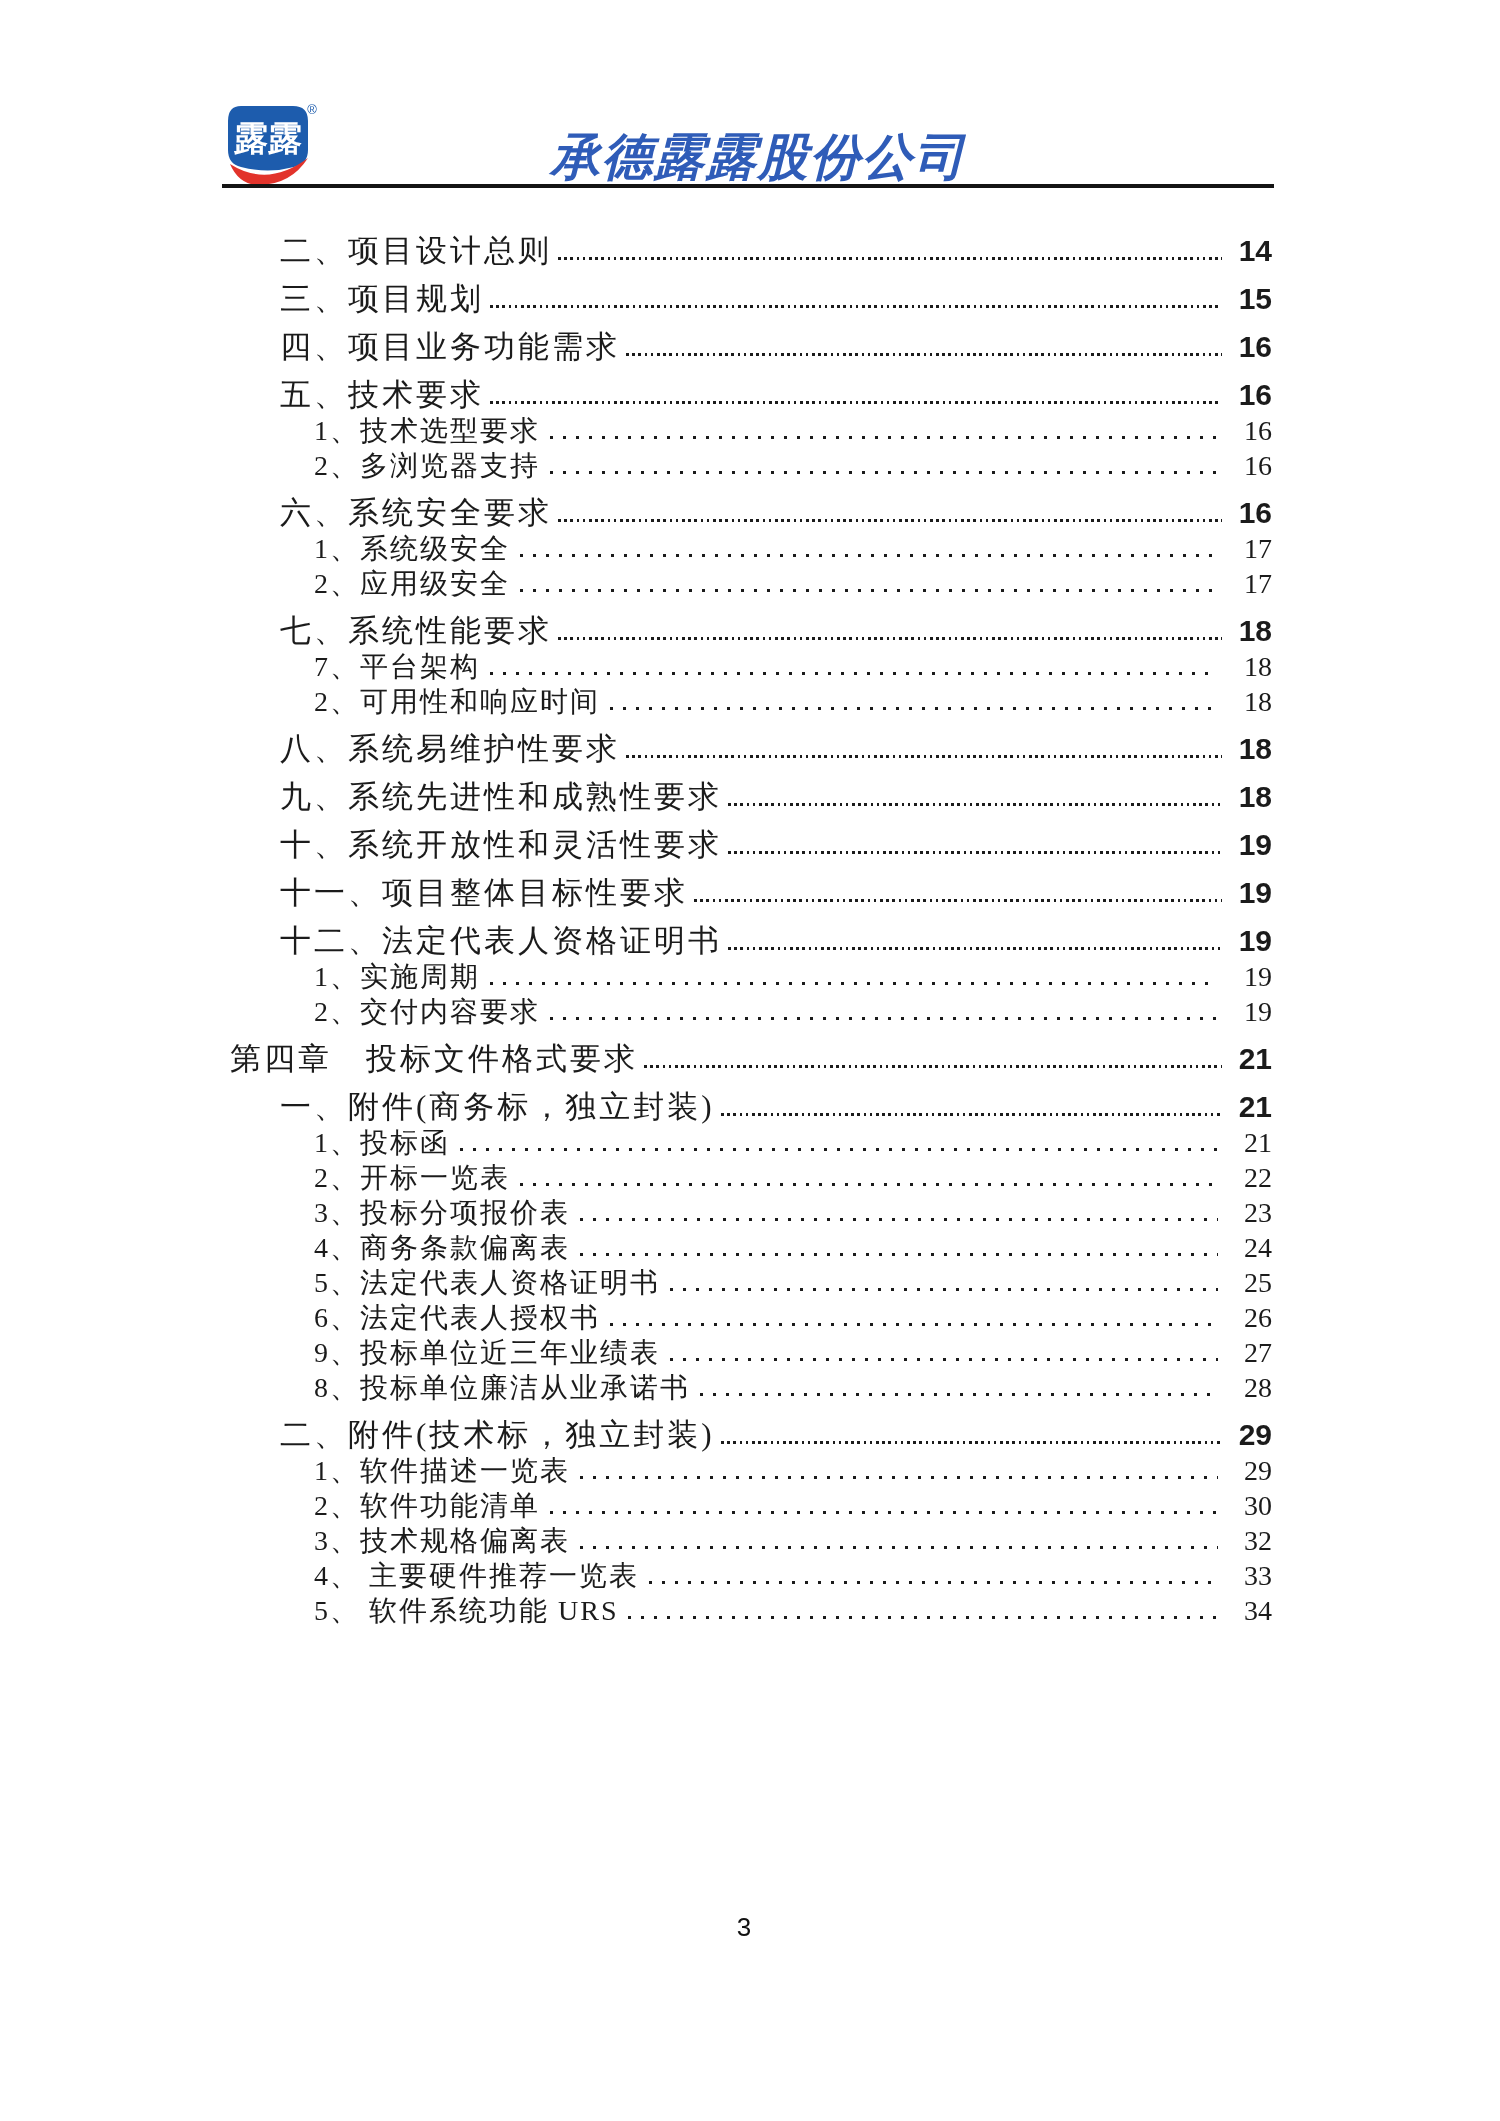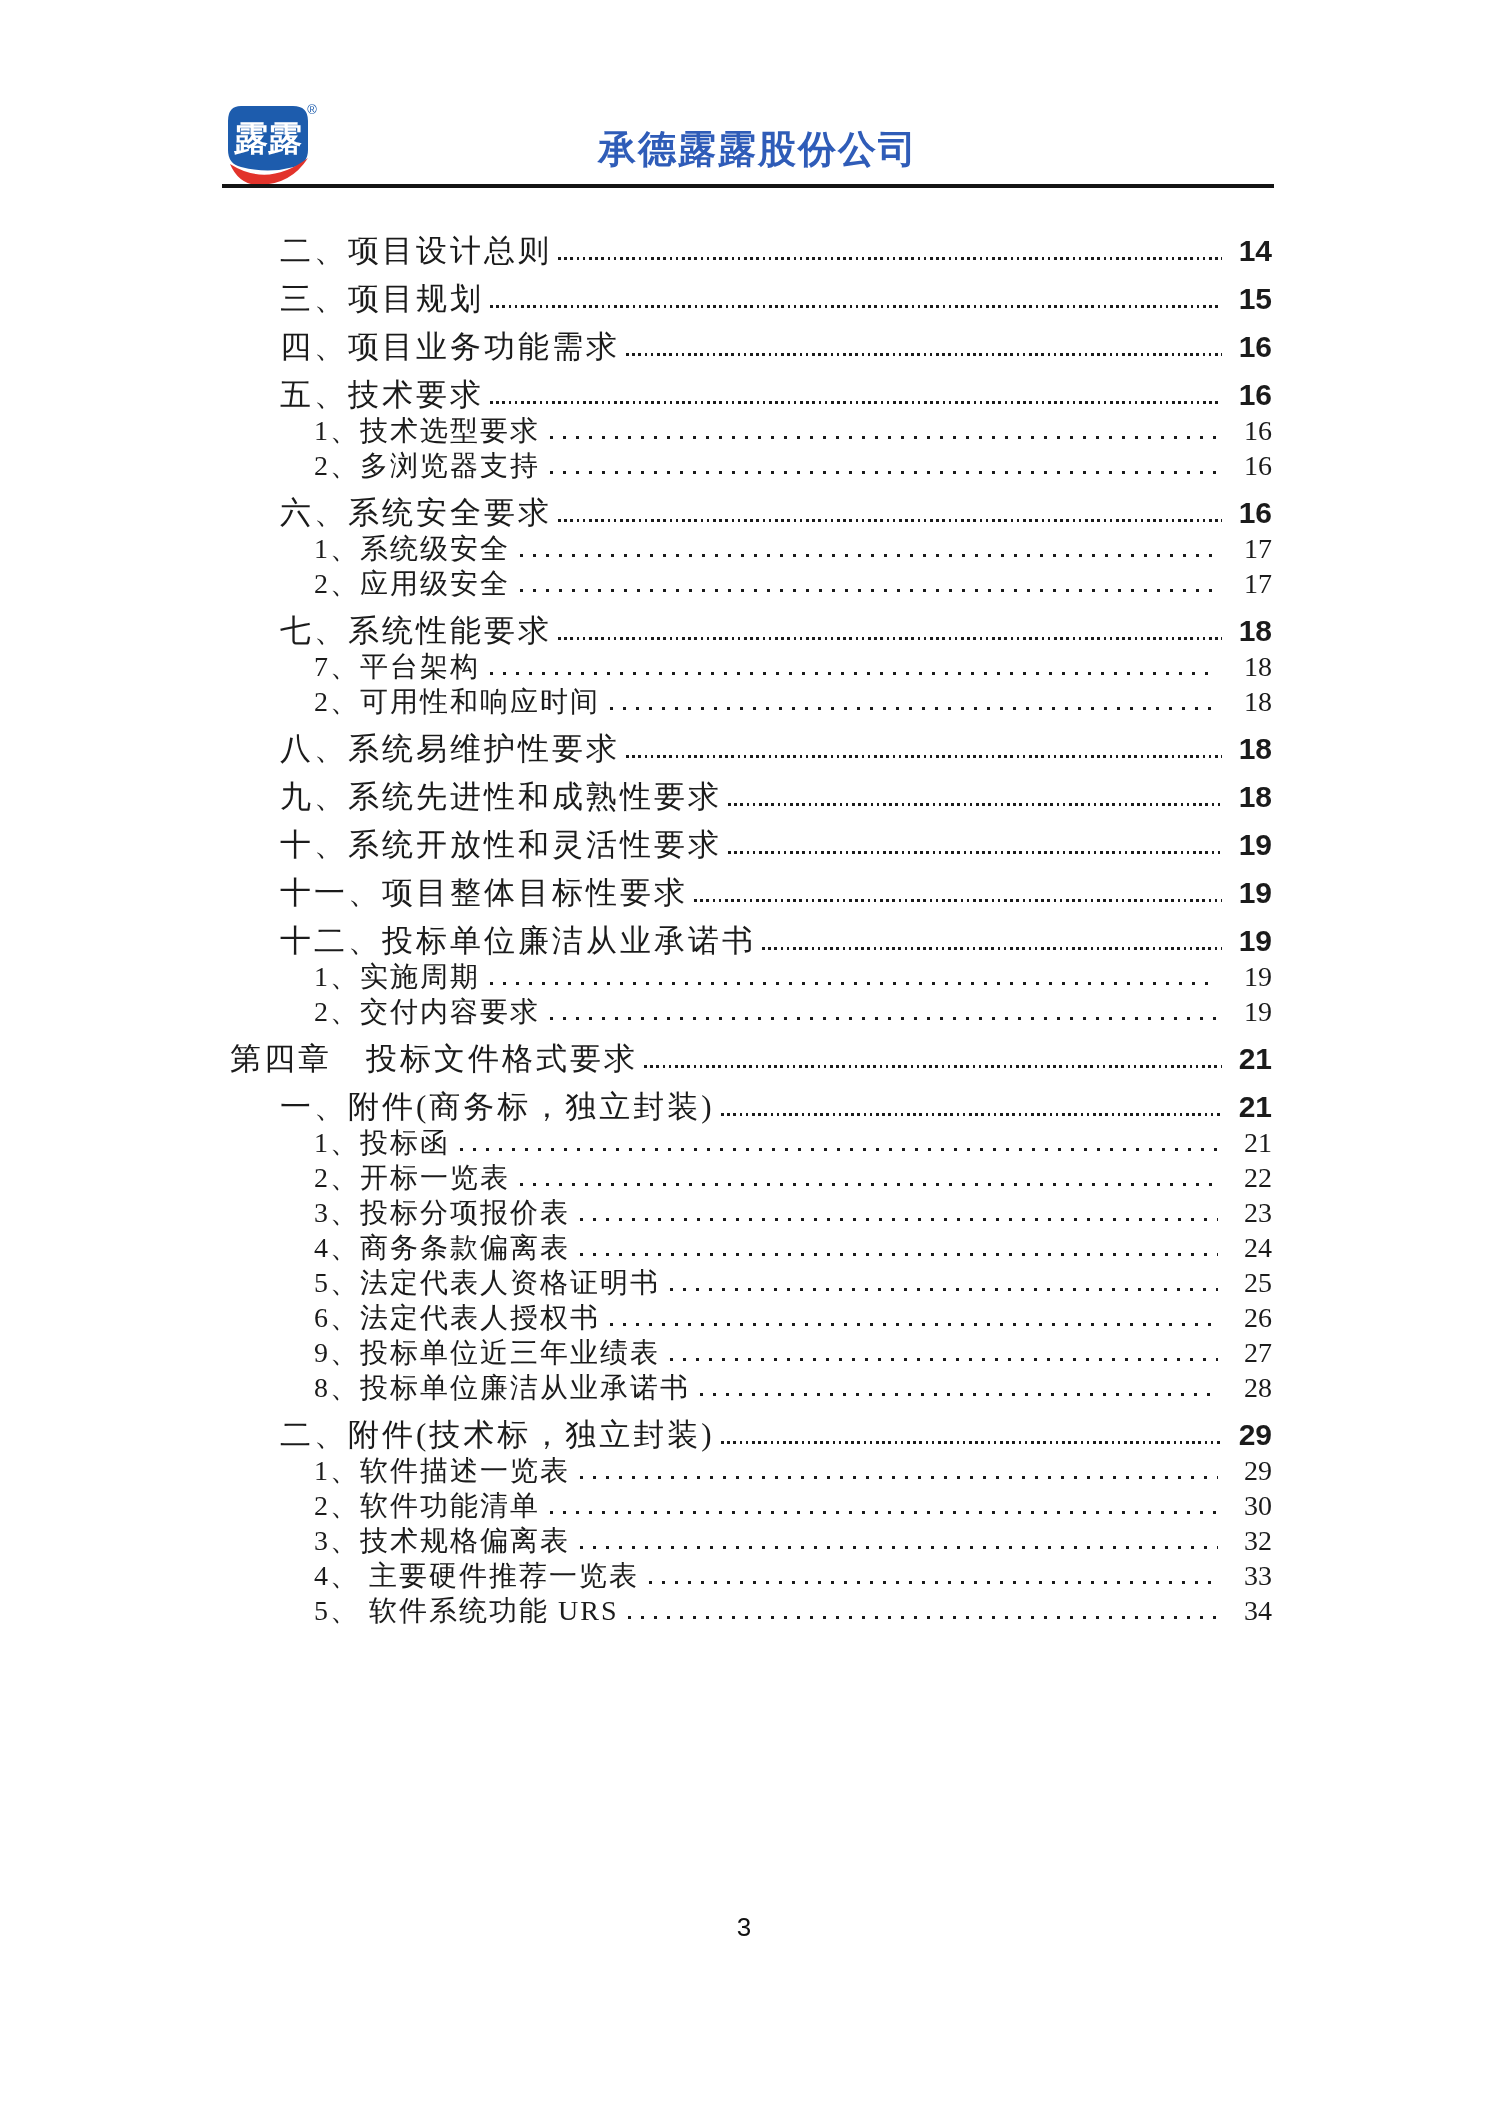--- a/index.html
+++ b/index.html
@@ -19,23 +19,24 @@
     overflow:hidden;
   }
 
   
   .logo{position:absolute;left:226px;top:102px;width:92px;height:92px;}
   .logo svg{display:block;}
   .company-title{
     position:absolute;left:16px;right:0;top:124px;
     text-align:center;
     font-family:"Liberation Sans", sans-serif;
-    font-size:38px;font-weight:bold;
+    font-size:50px;font-weight:bold;
     letter-spacing:2px;
     color:var(--brand-blue);
+    font-style:italic;
   }
   .header-rule{
     position:absolute;left:222px;top:184px;
     width:1052px;height:4px;background:#141414;
   }
 
   
   .toc{
     position:absolute;left:230px;top:226px;width:1042px;
   }
@@ -167,21 +168,21 @@
         <span class="toc-label">十、系统开放性和灵活性要求</span>
         <span class="leader"></span>
         <span class="toc-page">19</span>
       </div>
       <div class="toc-row l1">
         <span class="toc-label">十一、项目整体目标性要求</span>
         <span class="leader"></span>
         <span class="toc-page">19</span>
       </div>
       <div class="toc-row l1">
-        <span class="toc-label">十二、投标单位廉洁从业承诺书</span>
+        <span class="toc-label">十二、法定代表人资格证明书</span>
         <span class="leader"></span>
         <span class="toc-page">19</span>
       </div>
       <div class="toc-row l2">
         <span class="toc-label">1、实施周期</span>
         <span class="leader"></span>
         <span class="toc-page">19</span>
       </div>
       <div class="toc-row l2">
         <span class="toc-label">2、交付内容要求</span>

